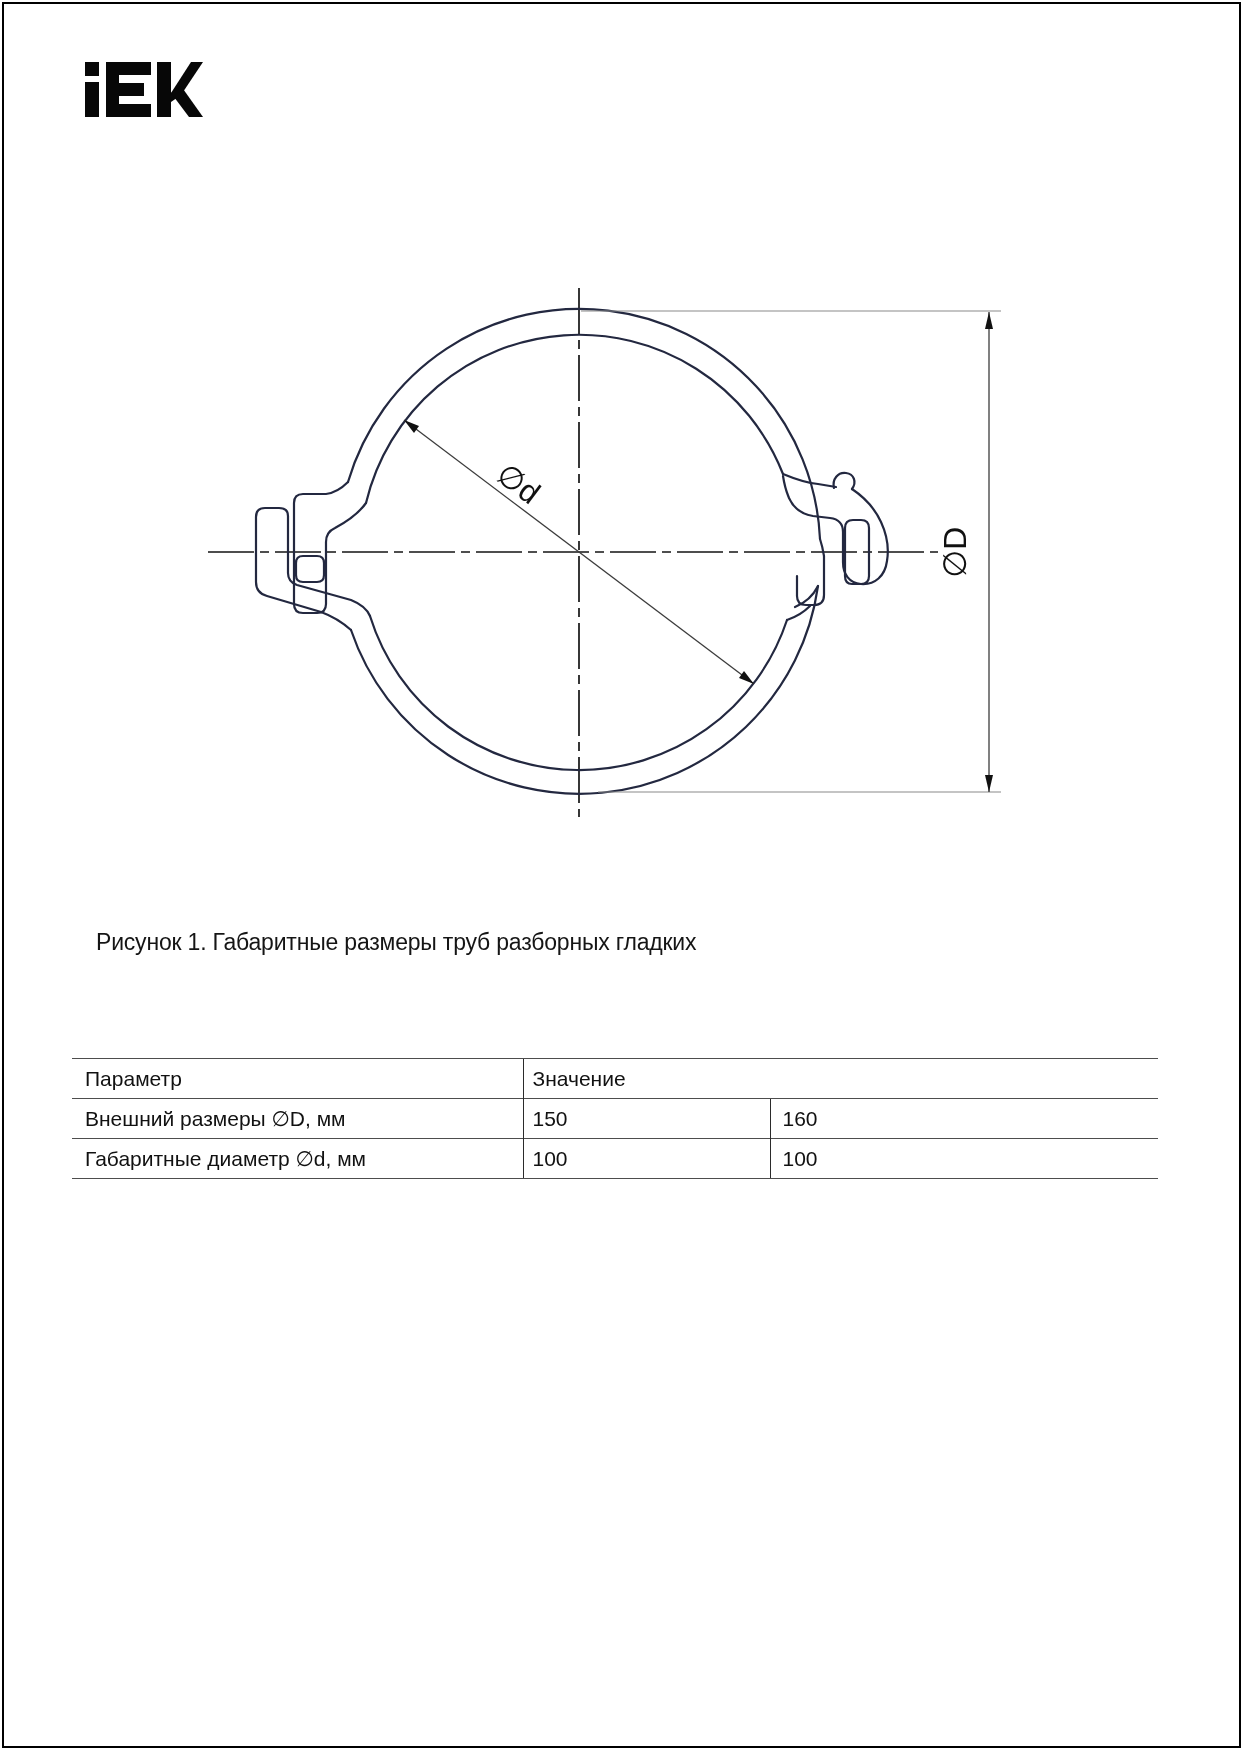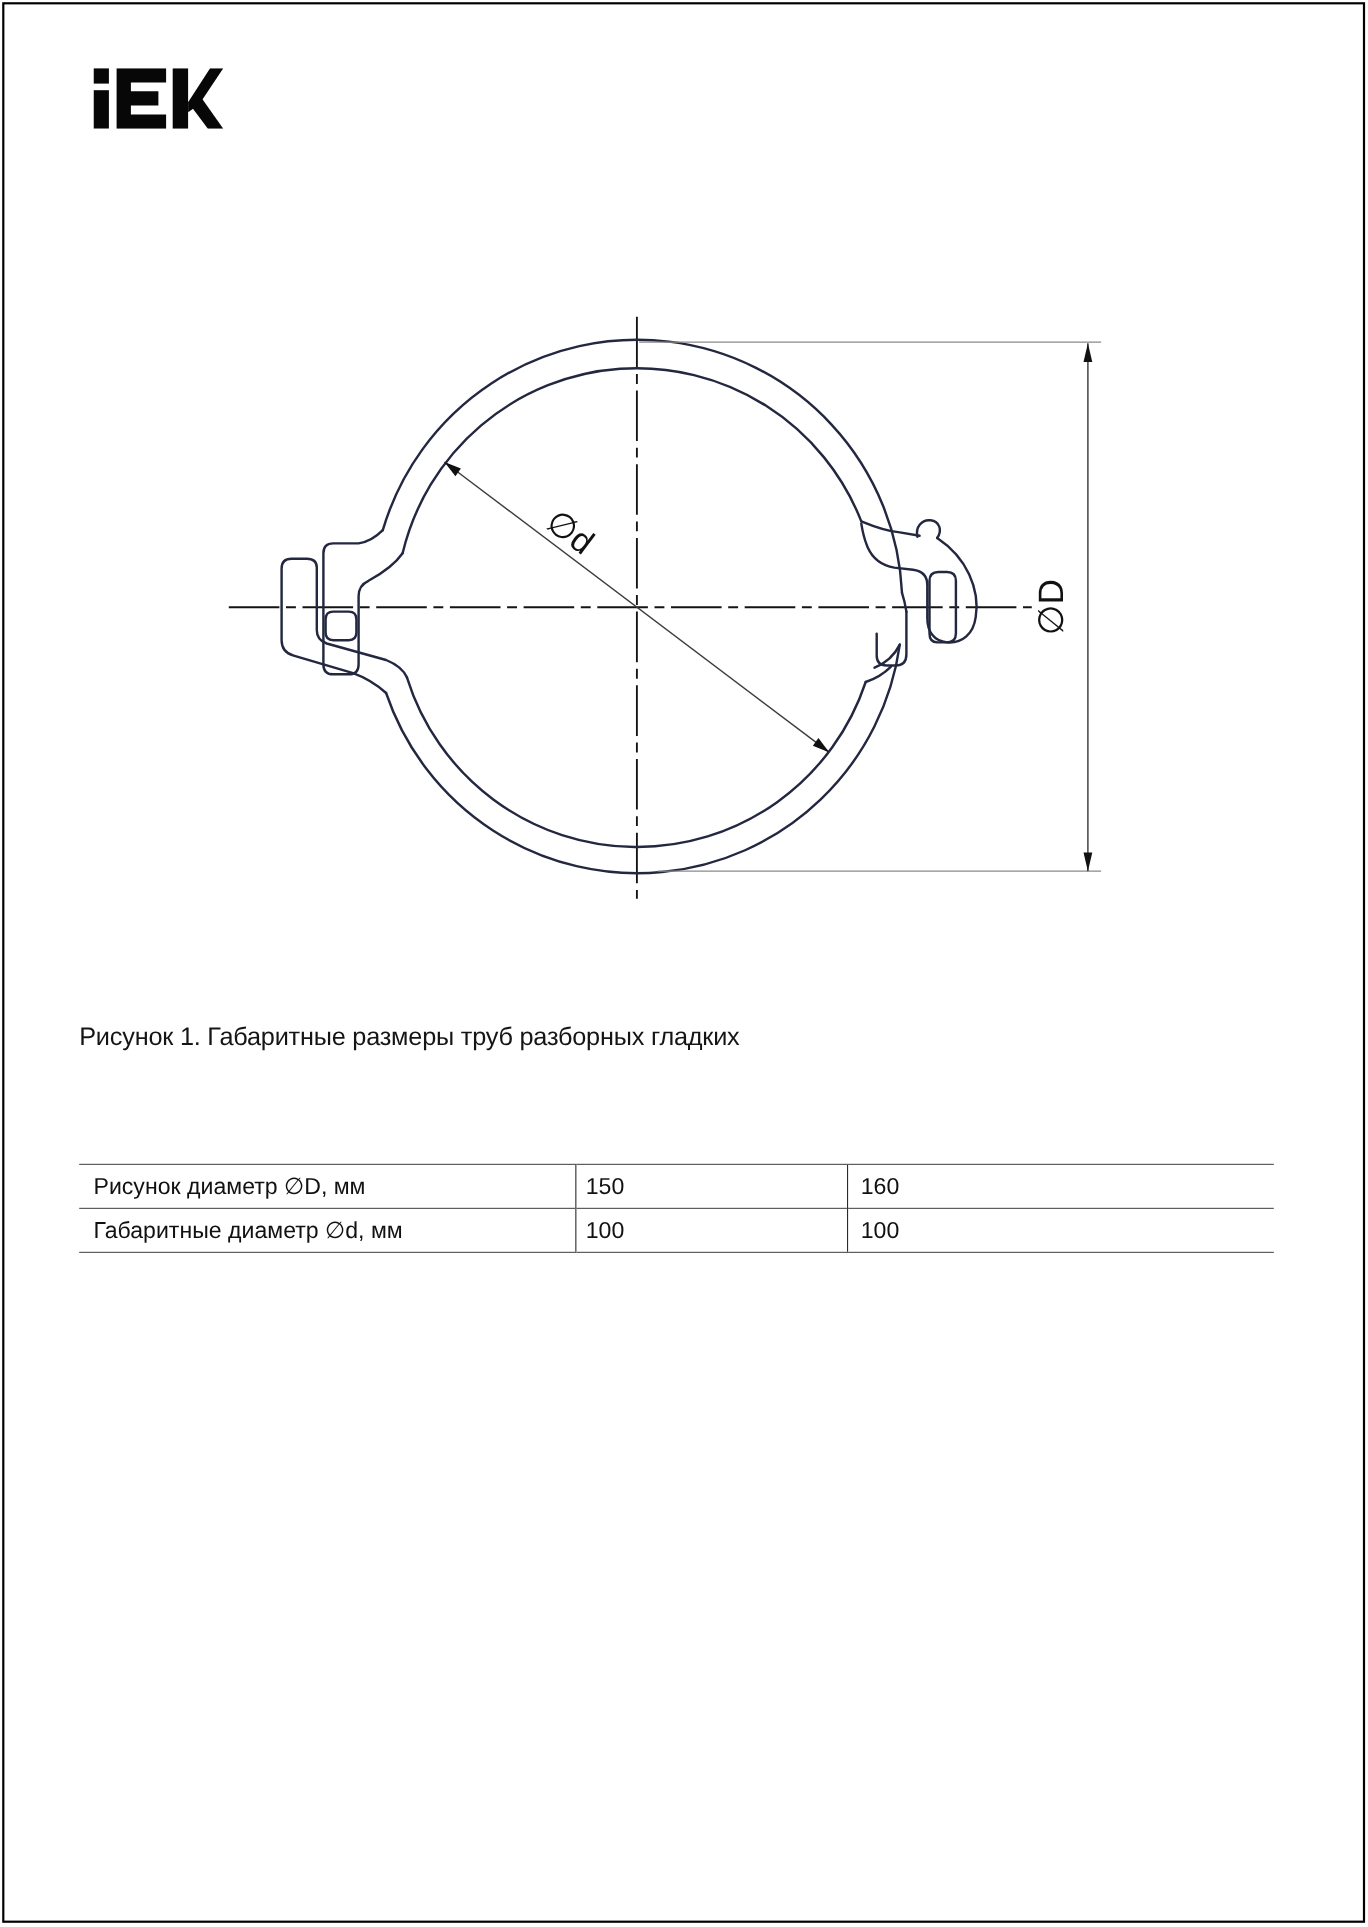--- a/index.html
+++ b/index.html
@@ -8,21 +8,21 @@
     font-family:"Liberation Sans","DejaVu Sans",sans-serif;color:#1a1a1a;
     overflow:hidden;margin:0 auto;
   }
   .page-border{
     position:absolute;left:2px;top:2px;right:3px;bottom:4px;
     border:2.5px solid #000;pointer-events:none;
   }
   .logo{position:absolute;left:85px;top:62px;width:118px;height:55px;}
   .drawing{position:absolute;left:0;top:0;width:1244px;height:900px;}
   .caption{
-    position:absolute;left:72px;top:929px;font-size:23px;letter-spacing:-0.2px;
+    position:absolute;left:96px;top:929px;font-size:23px;letter-spacing:-0.2px;
     color:#151515;
   }
   .spec-table{
     position:absolute;left:72px;top:1058px;width:1086px;
     border-collapse:collapse;table-layout:fixed;
     font-size:21px;color:#111;
   }
   .spec-table td{
     height:39px;padding:0 0 0 13px;vertical-align:middle;
     border-top:1.5px solid #4d4d4d;
@@ -99,22 +99,26 @@
 
   <div class="caption">Рисунок 1. Габаритные размеры труб разборных гладких</div>
 
   <table class="spec-table">
     <colgroup>
         <col style="width:451px">
         <col style="width:247px">
         <col style="width:388px">
       </colgroup>
     <tbody>
+        <tr>
+      <td>Параметр</td>
+      <td class="c2" colspan="2">Значение</td>
+    </tr>
     <tr>
-      <td>Рисунок диаметр ∅D, мм</td>
+      <td>Внешний размеры ∅D, мм</td>
       <td class="c2">150</td>
       <td class="c3">160</td>
     </tr>
     <tr>
       <td>Габаритные диаметр ∅d, мм</td>
       <td class="c2">100</td>
       <td class="c3">100</td>
     </tr>
   </tbody>
     </table>

